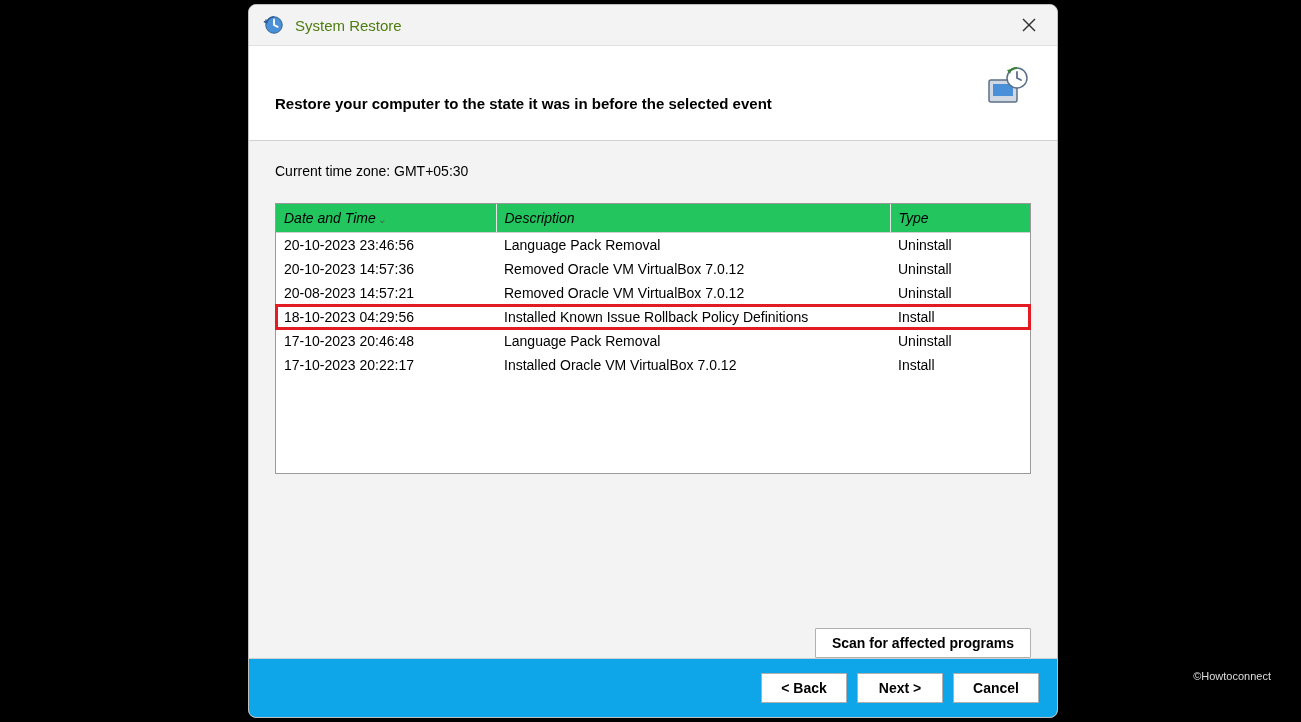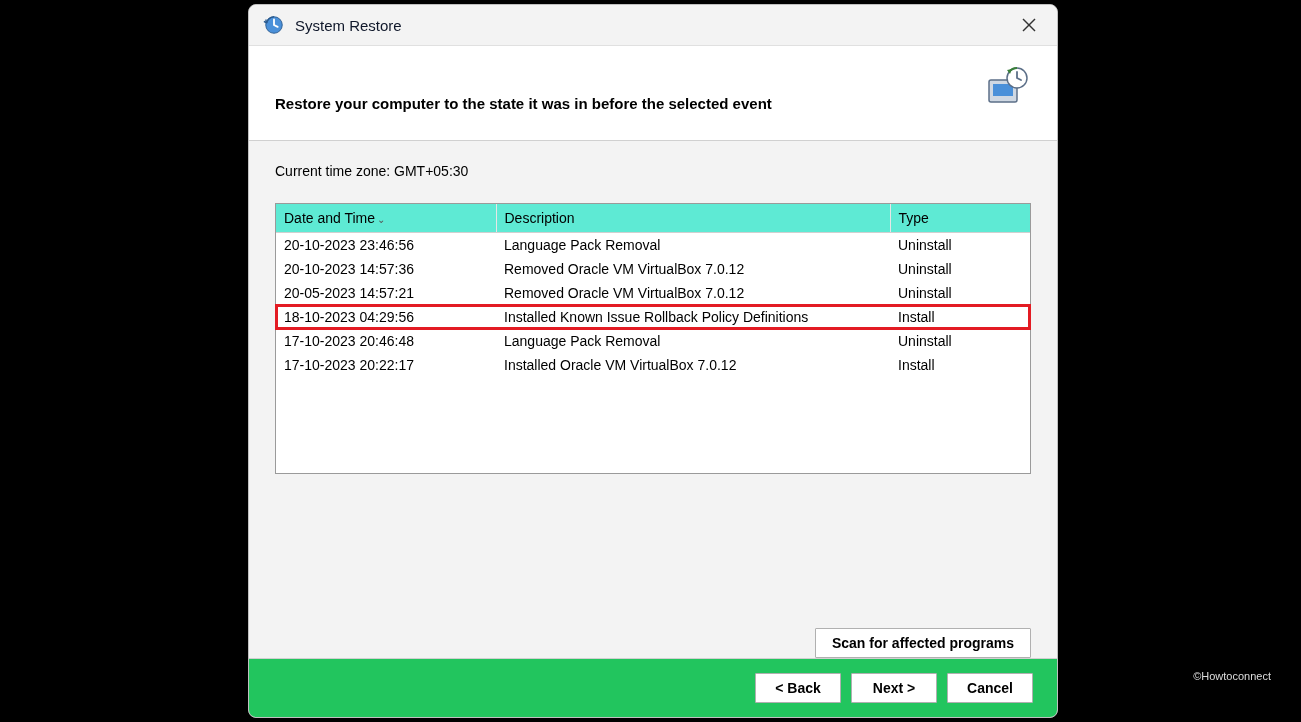--- a/index.html
+++ b/index.html
@@ -29,21 +29,21 @@
   .titlebar {
     display: flex;
     align-items: center;
     height: 40px;
     padding: 0 8px 0 14px;
     background: #f3f3f3;
   }
   .titlebar .title {
     margin-left: 10px;
     font-size: 15px;
-    color: #0f172a;
+    color: #4d7c0f;
   }
   .titlebar .spacer { flex: 1; }
   .close-btn {
     width: 40px;
     height: 30px;
     display: flex;
     align-items: center;
     justify-content: center;
     border-radius: 4px;
     cursor: pointer;
@@ -82,22 +82,23 @@
   col.c1 { width: 220px; }
   col.c2 { width: auto; }
   col.c3 { width: 140px; }
   thead th {
     text-align: left;
     font-weight: 400;
     font-size: 14px;
     padding: 6px 8px 6px 8px;
     border-bottom: 1px solid #d0d0d0;
     border-left: 1px solid #e6e6e6;
-    background: #5eead4;
+    background: #22c55e;
     position: relative;
+    font-style: italic;
   }
   thead th:first-child { border-left: none; }
   tbody td {
     padding: 3px 8px;
     font-size: 14px;
     white-space: nowrap;
     overflow: hidden;
     text-overflow: ellipsis;
   }
   tbody tr { height: 24px; }
@@ -119,25 +120,25 @@
     border-radius: 1px;
     padding: 6px 16px;
     font-size: 14px;
     cursor: pointer;
     font-family: inherit;
     font-weight: bold;
   }
 
   .footer {
     border-top: 1px solid #d0d0d0;
-    padding: 14px 24px;
+    padding: 14px 18px;
     display: flex;
     justify-content: flex-end;
     gap: 10px;
-    background: #22c55e;
+    background: #0ea5e9;
   }
   .footer .btn { min-width: 86px; text-align: center; }
 
   .sort-arrow {
     display: inline-block;
     font-size: 10px;
     vertical-align: middle;
     margin-left: 2px;
     color: #555;
   }
@@ -213,21 +214,21 @@
               <td>20-10-2023 23:46:56</td>
               <td>Language Pack Removal</td>
               <td>Uninstall</td>
             </tr>
             <tr>
               <td>20-10-2023 14:57:36</td>
               <td>Removed Oracle VM VirtualBox 7.0.12</td>
               <td>Uninstall</td>
             </tr>
             <tr>
-              <td>20-05-2023 14:57:21</td>
+              <td>20-08-2023 14:57:21</td>
               <td>Removed Oracle VM VirtualBox 7.0.12</td>
               <td>Uninstall</td>
             </tr>
             <tr class="highlight">
               <td>18-10-2023 04:29:56</td>
               <td>Installed Known Issue Rollback Policy Definitions</td>
               <td>Install</td>
             </tr>
             <tr>
               <td>17-10-2023 20:46:48</td>

